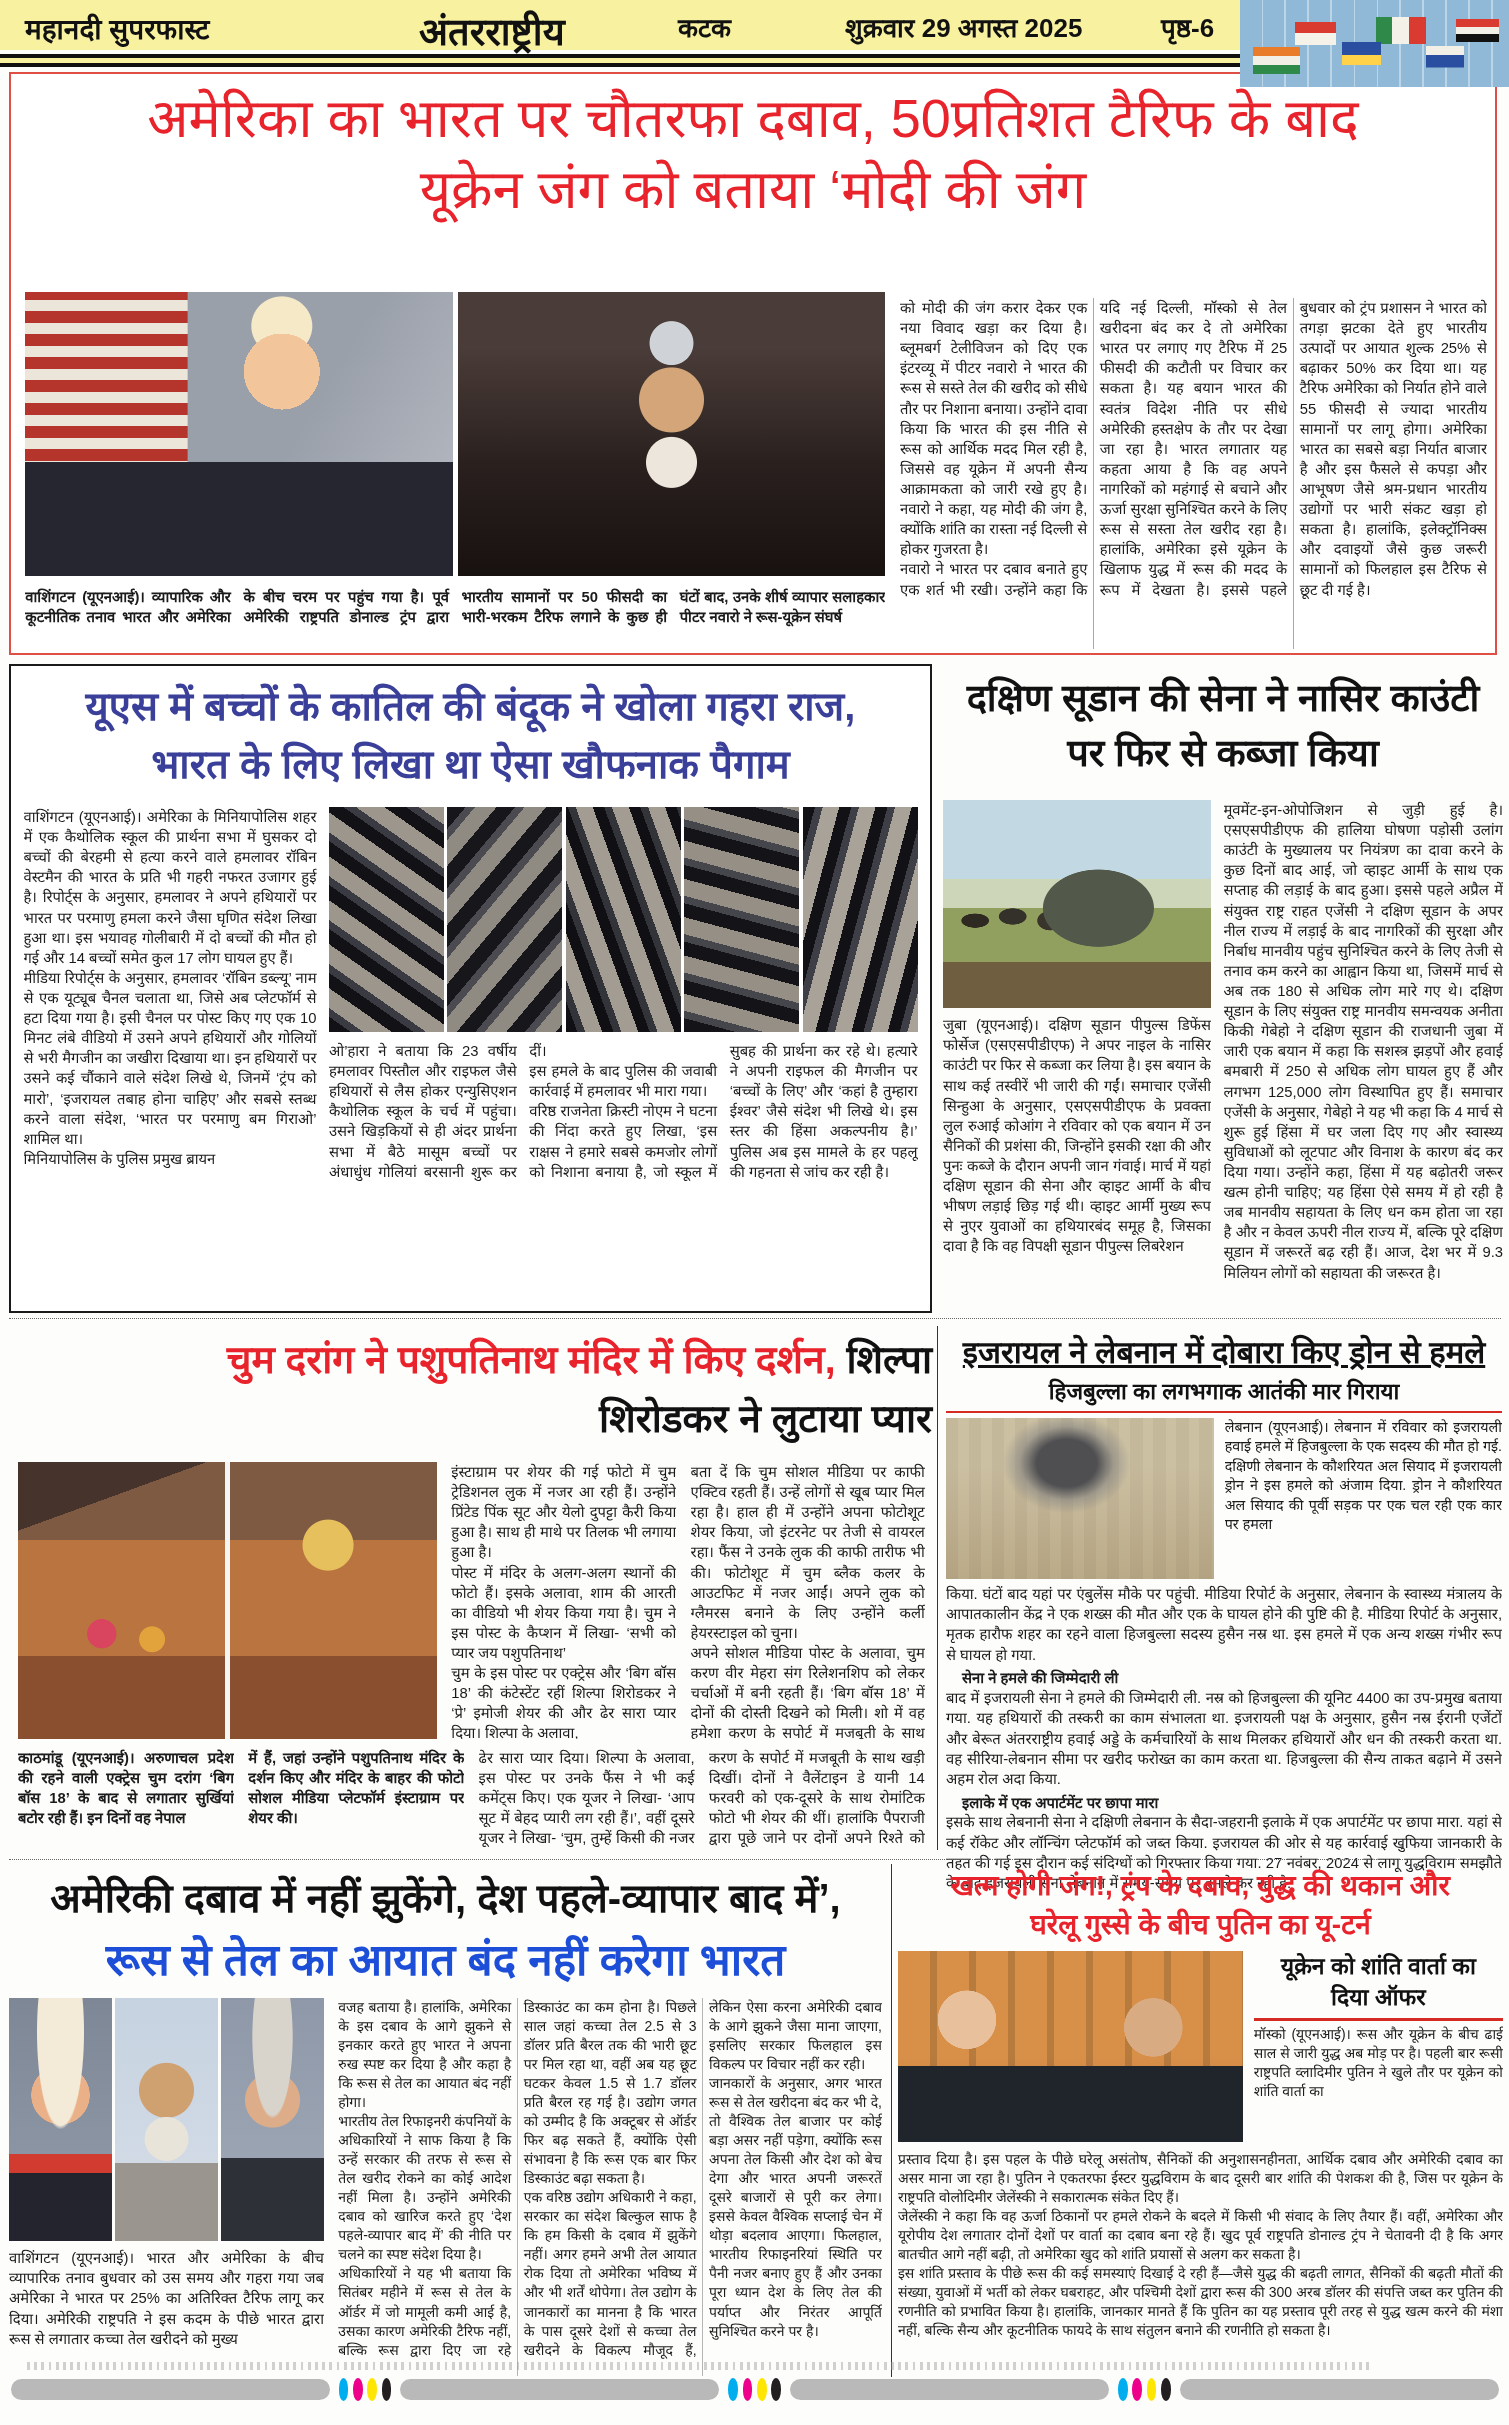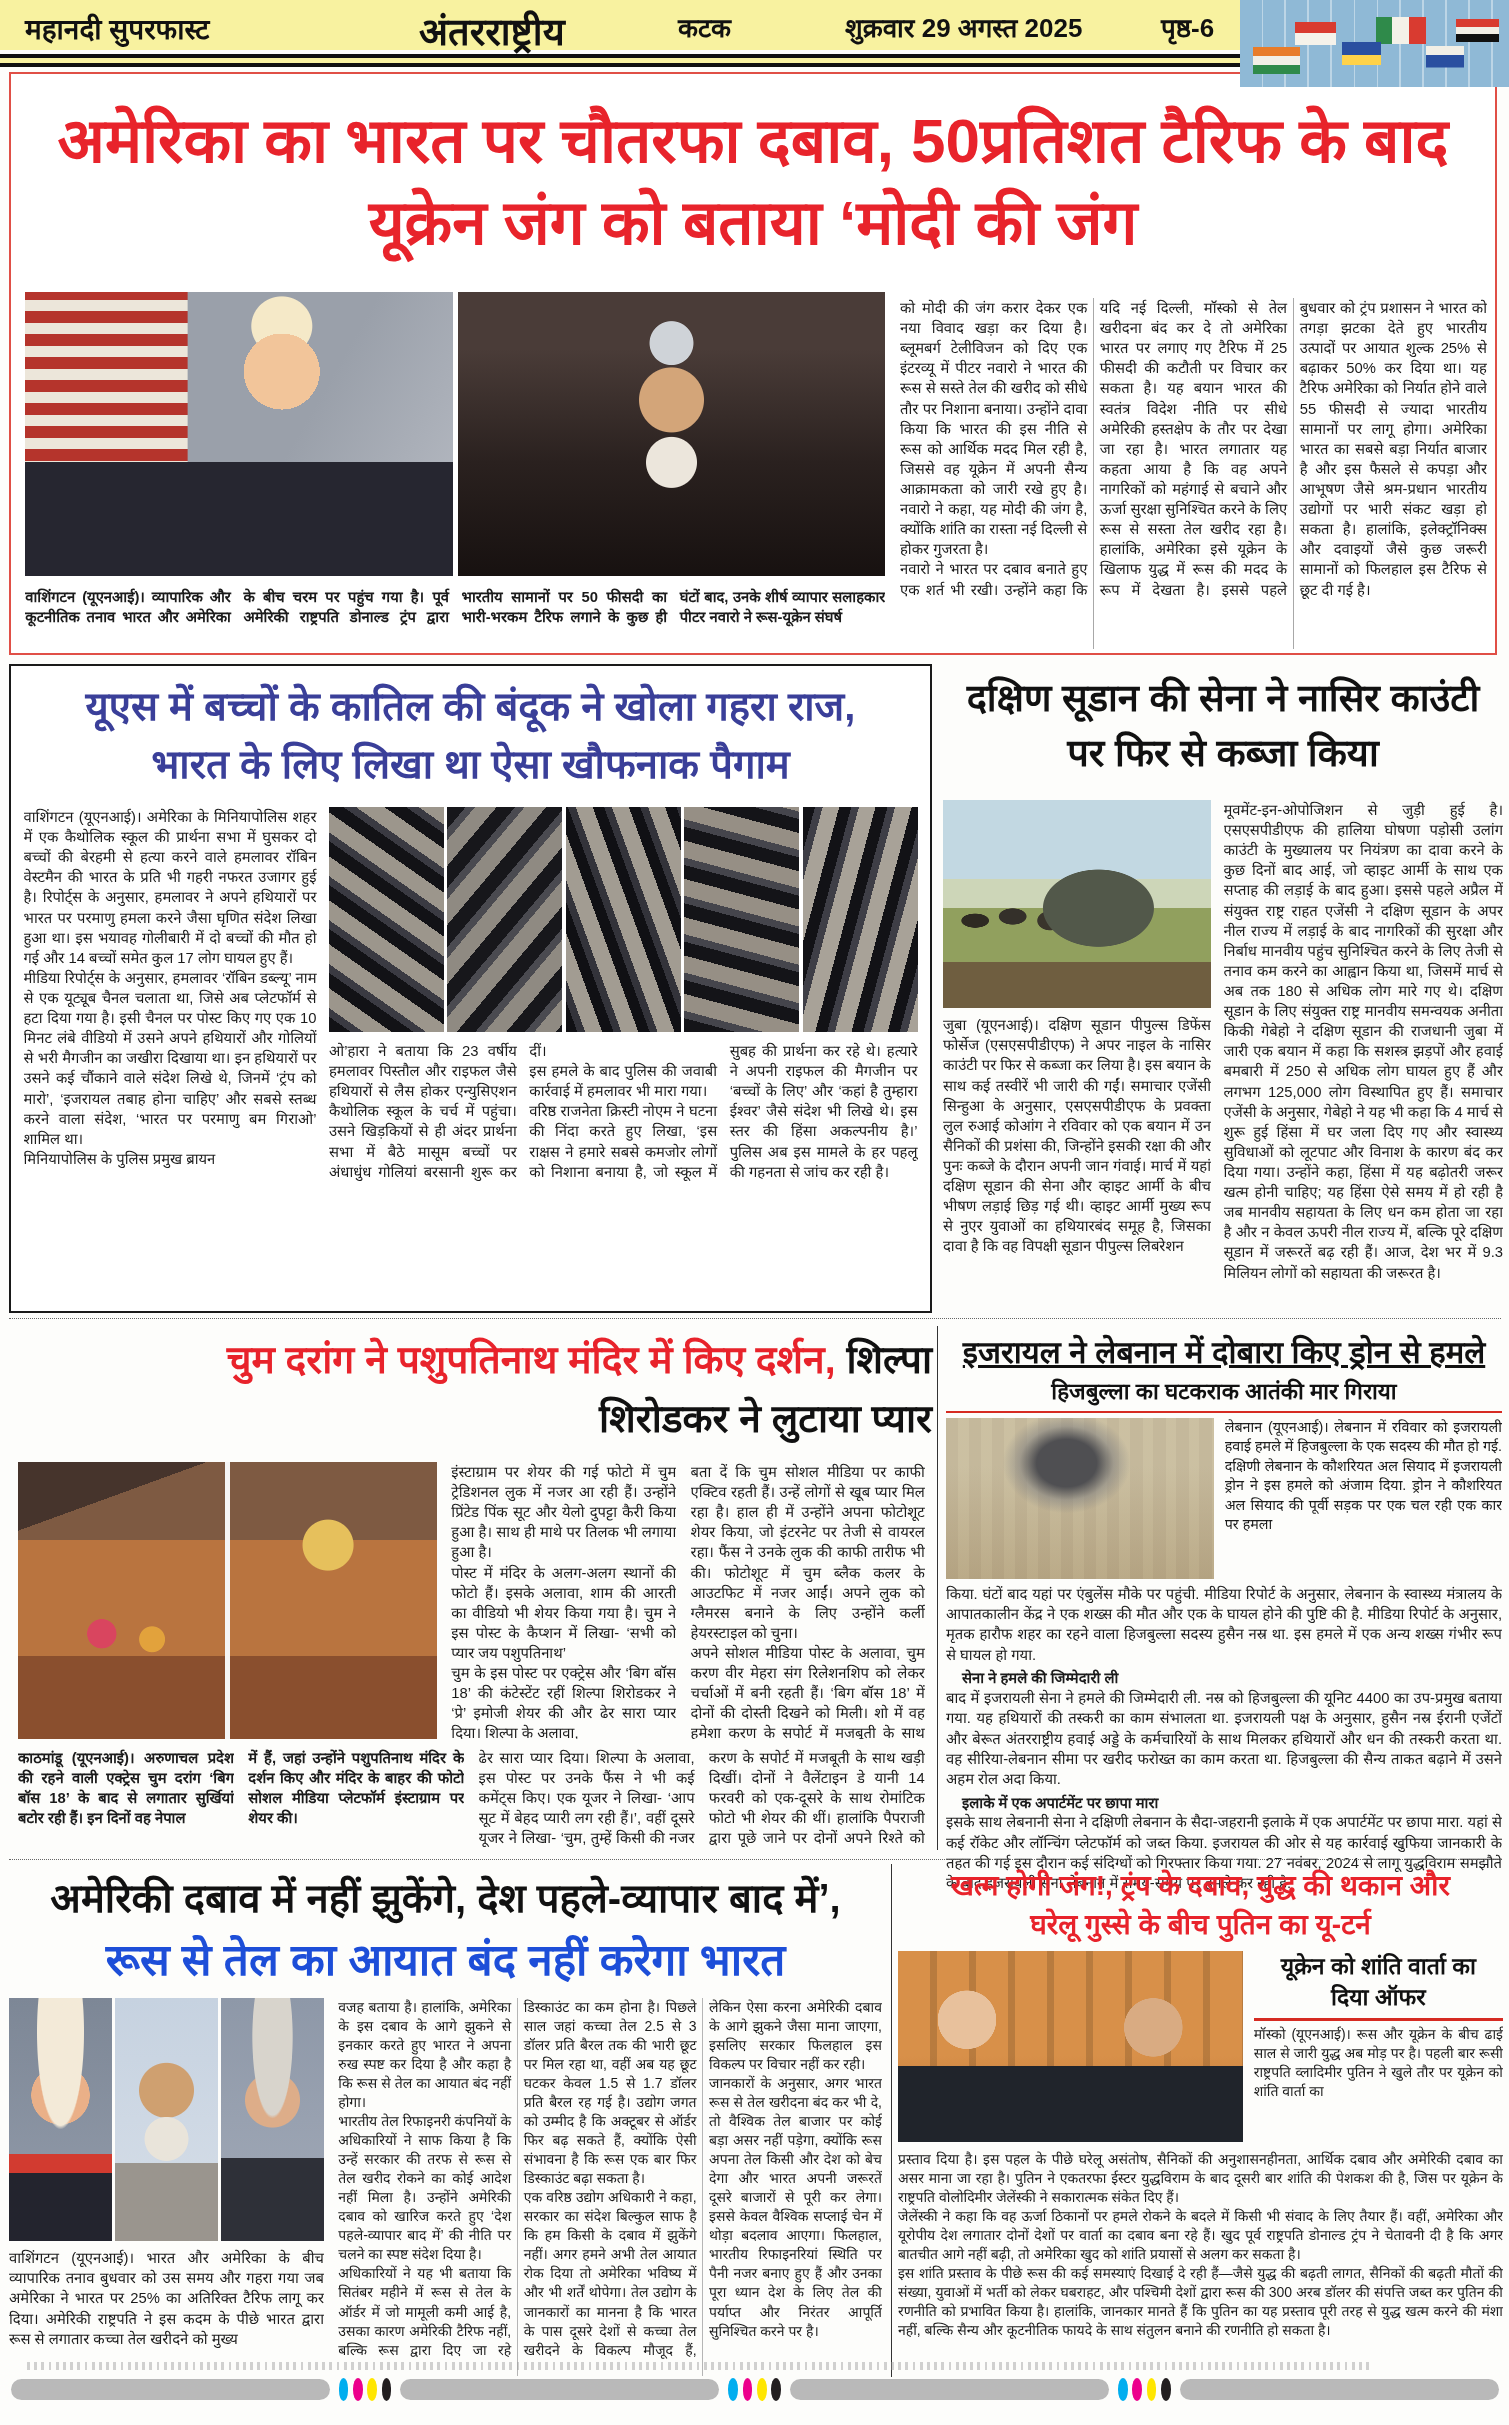--- a/index.html
+++ b/index.html
@@ -28,21 +28,21 @@
      background-size:47px 27px,41px 23px,39px 23px,50px 27px,38px 21.5px,43px 23px,100% 100%;
      background-position:6% 78%,24% 34%,44% 66%,62% 28%,80% 70%,95% 30%,0 0;}
   
   .txt{font-size:14.8px;line-height:1.36;text-align:justify;white-space:pre-line;overflow:hidden;}
   .bold{font-weight:bold;}
   .dotted{position:absolute;left:9px;width:1492px;border-top:1.8px dotted #666;}
   .vline{position:absolute;border-left:1.8px solid #333;}
   .redrule{height:2.7px;background:#d62b22;border:0;margin:4.5px 0;}
   
   .lead-box{position:absolute;left:9px;top:72px;width:1488px;height:583px;border:2.7px solid #e04f46;background:#fff;box-sizing:border-box;}
-  .lead-h{margin:26px 0 0;text-align:center;color:#e8232b;font-weight:bold;font-size:62px;line-height:1.32;}
+  .lead-h{margin:9px 0 0;text-align:center;color:#e8232b;font-weight:normal;font-size:54px;line-height:1.32;}
   .lead-photos{position:absolute;left:14.3px;top:218px;width:860px;height:284px;display:flex;gap:4.5px;}
   .ph{flex:1;overflow:hidden;}
   .ph-trump{background-color:#9aa0aa;background-repeat:no-repeat;
      background-image:
        radial-gradient(circle at 60% 28%,#f2c59a 0 38px,transparent 38px),
        radial-gradient(ellipse at 60% 12%,#f5e9c8 0 30px,transparent 31px),
        linear-gradient(180deg,transparent 0 60%,#262630 60%),
        repeating-linear-gradient(0deg,#b5342c 0 11.6px,#ece6da 11.6px 23px),
        linear-gradient(120deg,#9aa0aa 0 60%,#b8bcc4);
      background-size:auto,auto,100% 100%,38% 100%,100% 100%;background-position:0 0;}
@@ -247,21 +247,21 @@
       <div class="cb txt bold">में हैं, जहां उन्होंने पशुपतिनाथ मंदिर के दर्शन किए और मंदिर के बाहर की फोटो सोशल मीडिया प्लेटफॉर्म इंस्टाग्राम पर शेयर की।</div>
       <div class="cb txt">ढेर सारा प्यार दिया। शिल्पा के अलावा, इस पोस्ट पर उनके फैंस ने भी कई कमेंट्स किए। एक यूजर ने लिखा- ‘आप सूट में बेहद प्यारी लग रही हैं।’, वहीं दूसरे यूजर ने लिखा- ‘चुम, तुम्हें किसी की नजर न लगे, आप सुंदर लग रही हैं।’</div>
       <div class="cb txt">करण के सपोर्ट में मजबूती के साथ खड़ी दिखीं। दोनों ने वैलेंटाइन डे यानी 14 फरवरी को एक-दूसरे के साथ रोमांटिक फोटो भी शेयर की थीं। हालांकि पैपराजी द्वारा पूछे जाने पर दोनों अपने रिश्ते को दोस्ती का नाम देते हैं।</div>
     </div>
   </section>
 
   <div class="vline" style="left:937px;top:1326px;height:524px;"></div>
 
   <section class="lebanon">
     <h2 class="leb-h">इजरायल ने लेबनान में दोबारा किए ड्रोन से हमले</h2>
-    <div class="leb-sub">हिजबुल्ला का घटकराक आतंकी मार गिराया</div>
+    <div class="leb-sub">हिजबुल्ला का लगभगाक आतंकी मार गिराया</div>
     <hr class="redrule">
     <div class="leb-row">
       <div class="leb-photo"></div>
       <div class="leb-side txt">लेबनान (यूएनआई)। लेबनान में रविवार को इजरायली हवाई हमले में हिजबुल्ला के एक सदस्य की मौत हो गई. दक्षिणी लेबनान के कौशरियत अल सियाद में इजरायली ड्रोन ने इस हमले को अंजाम दिया. ड्रोन ने कौशरियत अल सियाद की पूर्वी सड़क पर एक चल रही एक कार पर हमला</div>
     </div>
     <div class="leb-paras">
       <div class="txt">किया. घंटों बाद यहां पर एंबुलेंस मौके पर पहुंची. मीडिया रिपोर्ट के अनुसार, लेबनान के स्वास्थ्य मंत्रालय के आपातकालीन केंद्र ने एक शख्स की मौत और एक के घायल होने की पुष्टि की है. मीडिया रिपोर्ट के अनुसार, मृतक हारौफ शहर का रहने वाला हिजबुल्ला सदस्य हुसैन नस्र था. इस हमले में एक अन्य शख्स गंभीर रूप से घायल हो गया.</div>
       <div class="leb-subhead">सेना ने हमले की जिम्मेदारी ली</div>
       <div class="txt">बाद में इजरायली सेना ने हमले की जिम्मेदारी ली. नस्र को हिजबुल्ला की यूनिट 4400 का उप-प्रमुख बताया गया. यह हथियारों की तस्करी का काम संभालता था. इजरायली पक्ष के अनुसार, हुसैन नस्र ईरानी एजेंटों और बेरूत अंतरराष्ट्रीय हवाई अड्डे के कर्मचारियों के साथ मिलकर हथियारों और धन की तस्करी करता था. वह सीरिया-लेबनान सीमा पर खरीद फरोख्त का काम करता था. हिजबुल्ला की सैन्य ताकत बढ़ाने में उसने अहम रोल अदा किया.</div>
       <div class="leb-subhead">इलाके में एक अपार्टमेंट पर छापा मारा</div>

